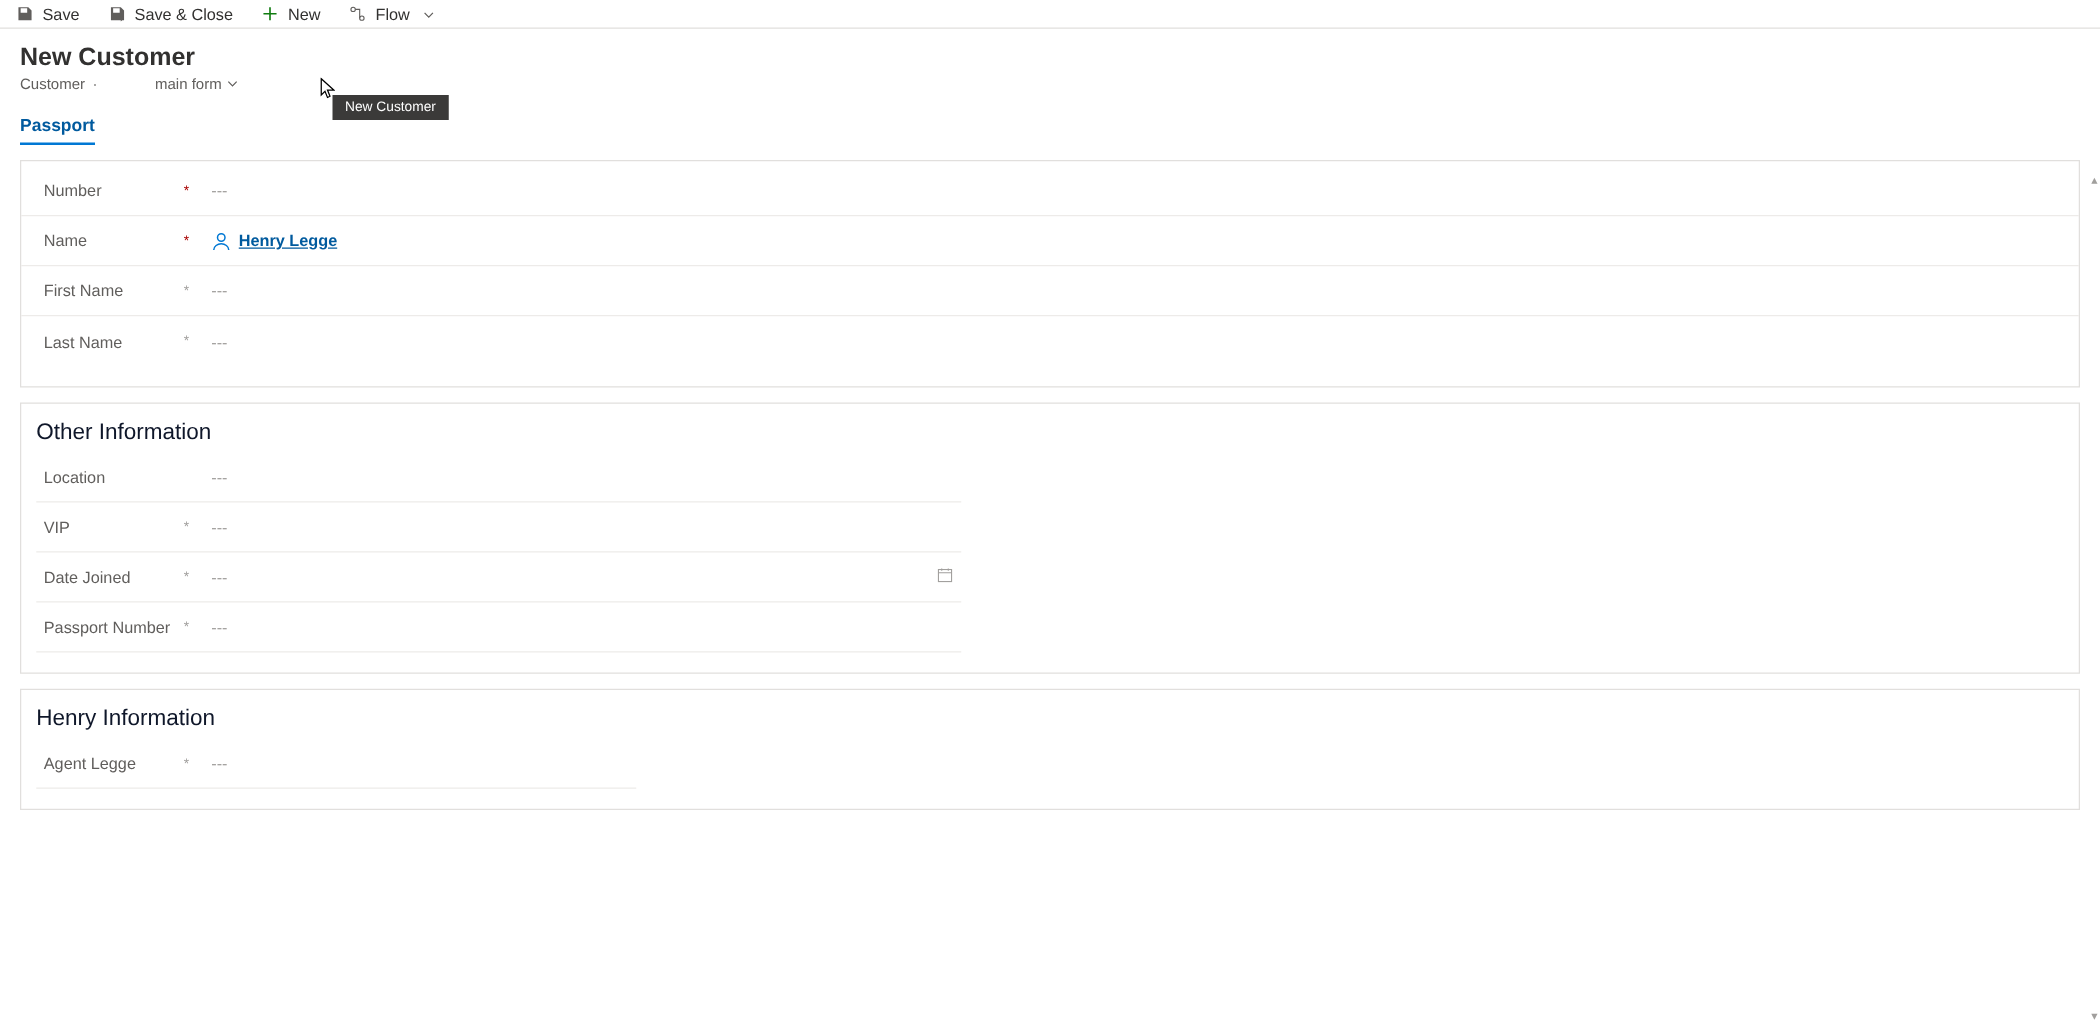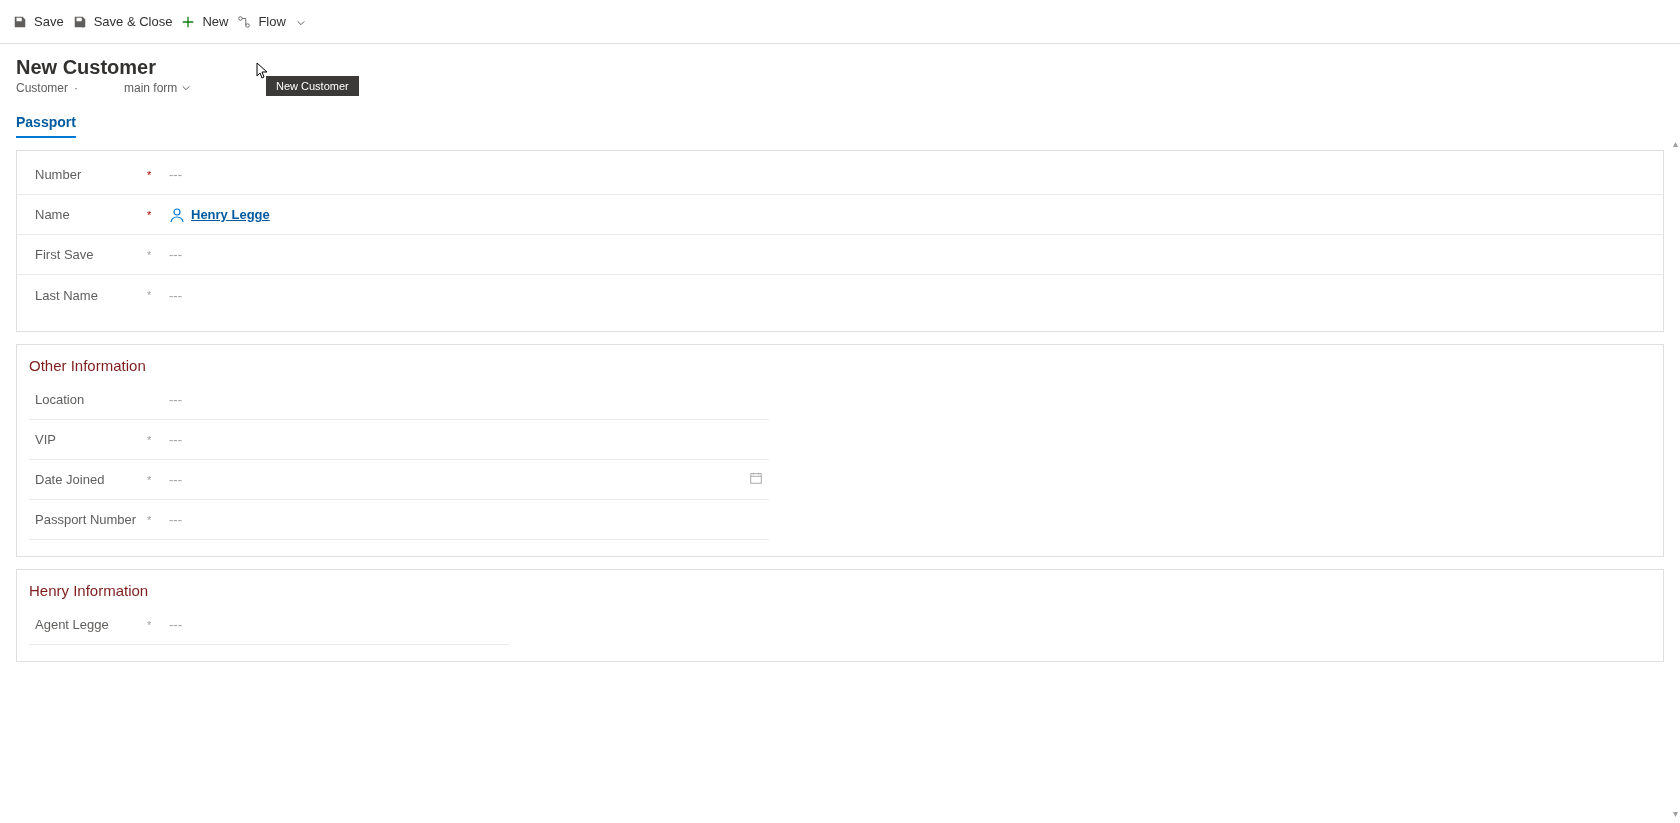--- a/index.html
+++ b/index.html
@@ -8,23 +8,24 @@
     background: #ffffff;
     color: #323130;
     width: 1680px;
     height: 823px;
     overflow: hidden;
     position: relative;
   }
 
   
   .command-bar {
-    height: 44px;
-    display: flex;
-    align-items: center;
+    height: 23px;
+    display: flex;
+    align-items: center;
+    gap: 14px;
     padding: 0 8px;
     border-bottom: 1px solid #e1dfdd;
     background: #fff;
   }
   .cmd-btn {
     display: flex;
     align-items: center;
     gap: 6px;
     font-size: 13px;
     color: #323130;
@@ -109,23 +110,23 @@
     padding: 12px 16px 30px 16px;
   }
 
   .section-panel {
     border: 1px solid #e1dfdd;
     margin-bottom: 12px;
     padding: 4px 0 16px 0;
     background: #fff;
   }
   .section-title {
-    font-size: 15px;
+    font-size: 18px;
     font-weight: 400;
-    color: #7f1d1d;
+    color: #0f172a;
     padding: 8px 12px 6px 12px;
   }
 
   .field-row {
     display: flex;
     align-items: center;
     height: 40px;
     border-bottom: 1px solid #edebe9;
     padding: 0 12px;
   }
@@ -295,21 +296,21 @@
         <span class="owner-chip">
           <svg width="16" height="16" viewBox="0 0 16 16">
               <circle cx="8" cy="5" r="3" fill="none" stroke="#0078d4" stroke-width="1.2"></circle>
               <path fill="none" stroke="#0078d4" stroke-width="1.2" d="M2 15c0-3 3-5 6-5s6 2 6 5"></path>
             </svg>
           <span>Henry Legge</span>
         </span>
       </div>
     </div>
     <div class="field-row full-width">
-      <div class="field-label">First Save</div>
+      <div class="field-label">First Name</div>
       <div class="req-marker optional">*</div>
       <div class="field-value">
         <input placeholder="---" style="">
       </div>
     </div>
     <div class="field-row full-width" style="border-bottom:none;">
       <div class="field-label">Last Name</div>
       <div class="req-marker optional">*</div>
       <div class="field-value">
         <input placeholder="---" style="">

